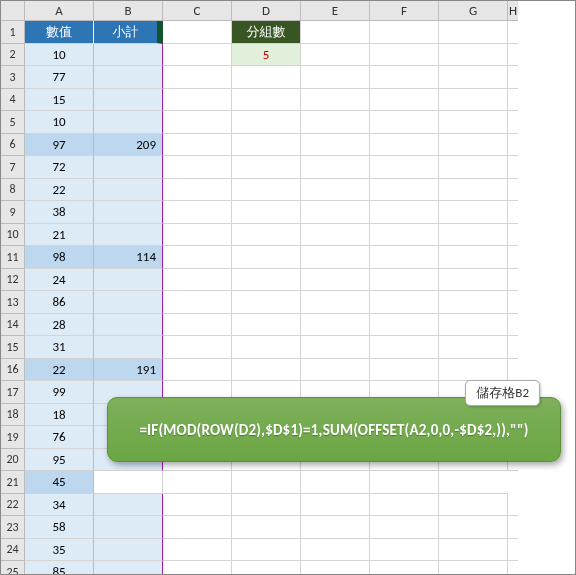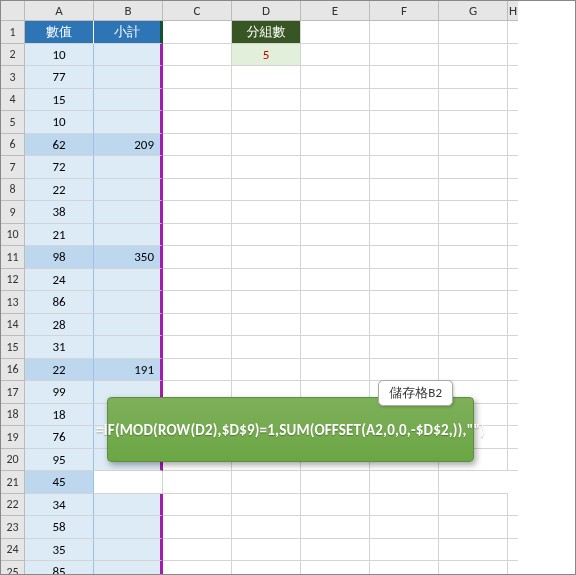--- a/index.html
+++ b/index.html
@@ -56,25 +56,25 @@
   }
   .light-blue { background: #ddebf7; }
   .mid-blue { background: #bdd7ee; }
   .light-green { background: #e2efda; color: #c00000; }
   .val { justify-content: center; padding-right: 0; text-align: center; }
   .val-right { justify-content: flex-end; padding-right: 6px; }
   .tooltip-box {
     position: absolute;
     top: 396px;
     left: 106px;
-    width: 367px;
+    width: 454px;
     height: 65px;
     background: linear-gradient(#7eb05a, #6ba644);
     border: 1px solid #5c8f3c;
-    border-radius: 4px;
+    border-radius: 10px;
     box-shadow: 2px 3px 6px rgba(0,0,0,0.35);
     display: flex;
     align-items: center;
     justify-content: center;
   }
   .tooltip-text {
     color: #fff;
     font-size: 15px;
     font-weight: bold;
     letter-spacing: 0.2px;
@@ -86,21 +86,21 @@
     right: 20px;
     background: #fff;
     border: 1px solid #aaa;
     border-radius: 5px;
     padding: 3px 10px;
     font-size: 13px;
     color: #333;
     box-shadow: 1px 1px 3px rgba(0,0,0,0.2);
   }
   .ab-border { border-right: 1px solid #9bc2e6; }
-  .b-border-r { border-right: 3px solid #a21caf; }
+  .b-border-r { border-right: 1px solid #a21caf; }
 </style>
 </head>
 <body>
 
 <div class="grid">
 
   <div class="cell corner"></div>
   <div class="cell col-header">A</div>
   <div class="cell col-header">B</div>
   <div class="cell col-header">C</div>
@@ -108,21 +108,21 @@
   <div class="cell col-header">E</div>
   <div class="cell col-header">F</div>
   <div class="cell col-header">G</div>
   <div class="cell col-header" style="border-right:none">H</div>
 </div>
 
 <div id="rows-container">
     <div class="grid">
       <div class="cell row-header">1</div>
       <div class="cell hdr-blue val">數值</div>
-      <div class="cell hdr-blue val" style="border-right:3px solid #14532d">小計</div>
+      <div class="cell hdr-blue val" style="border-right:6px solid #14532d">小計</div>
       <div class="cell"></div>
       <div class="cell hdr-green val">分組數</div>
       <div class="cell"></div>
       <div class="cell"></div>
       <div class="cell"></div>
       <div class="cell" style="border-right:none"></div>
     </div>
     <div class="grid">
       <div class="cell row-header">2</div>
       <div class="cell light-blue val ab-border">10</div>
@@ -162,21 +162,21 @@
       <div class="cell light-blue val-right b-border-r"></div>
       <div class="cell"></div>
       <div class="cell"></div>
       <div class="cell"></div>
       <div class="cell"></div>
       <div class="cell"></div>
       <div class="cell" style="border-right:none"></div>
     </div>
     <div class="grid">
       <div class="cell row-header">6</div>
-      <div class="cell mid-blue val ab-border">62</div>
+      <div class="cell mid-blue val ab-border">97</div>
       <div class="cell mid-blue val-right b-border-r">209</div>
       <div class="cell"></div>
       <div class="cell"></div>
       <div class="cell"></div>
       <div class="cell"></div>
       <div class="cell"></div>
       <div class="cell" style="border-right:none"></div>
     </div>
     <div class="grid">
       <div class="cell row-header">7</div>
@@ -218,21 +218,21 @@
       <div class="cell"></div>
       <div class="cell"></div>
       <div class="cell"></div>
       <div class="cell"></div>
       <div class="cell"></div>
       <div class="cell" style="border-right:none"></div>
     </div>
     <div class="grid">
       <div class="cell row-header">11</div>
       <div class="cell mid-blue val ab-border">98</div>
-      <div class="cell mid-blue val-right b-border-r">350</div>
+      <div class="cell mid-blue val-right b-border-r">114</div>
       <div class="cell"></div>
       <div class="cell"></div>
       <div class="cell"></div>
       <div class="cell"></div>
       <div class="cell"></div>
       <div class="cell" style="border-right:none"></div>
     </div>
     <div class="grid">
       <div class="cell row-header">12</div>
       <div class="cell light-blue val ab-border">24</div>
@@ -383,14 +383,14 @@
       <div class="cell"></div>
       <div class="cell"></div>
       <div class="cell"></div>
       <div class="cell"></div>
       <div class="cell" style="border-right:none"></div>
     </div>
   </div>
 
 <div class="tooltip-box">
   <div class="tooltip-label">儲存格B2</div>
-  <div class="tooltip-text">=IF(MOD(ROW(D2),$D$9)=1,SUM(OFFSET(A2,0,0,-$D$2,)),"")</div>
+  <div class="tooltip-text">=IF(MOD(ROW(D2),$D$1)=1,SUM(OFFSET(A2,0,0,-$D$2,)),"")</div>
 </div>
 
 </body></html>

